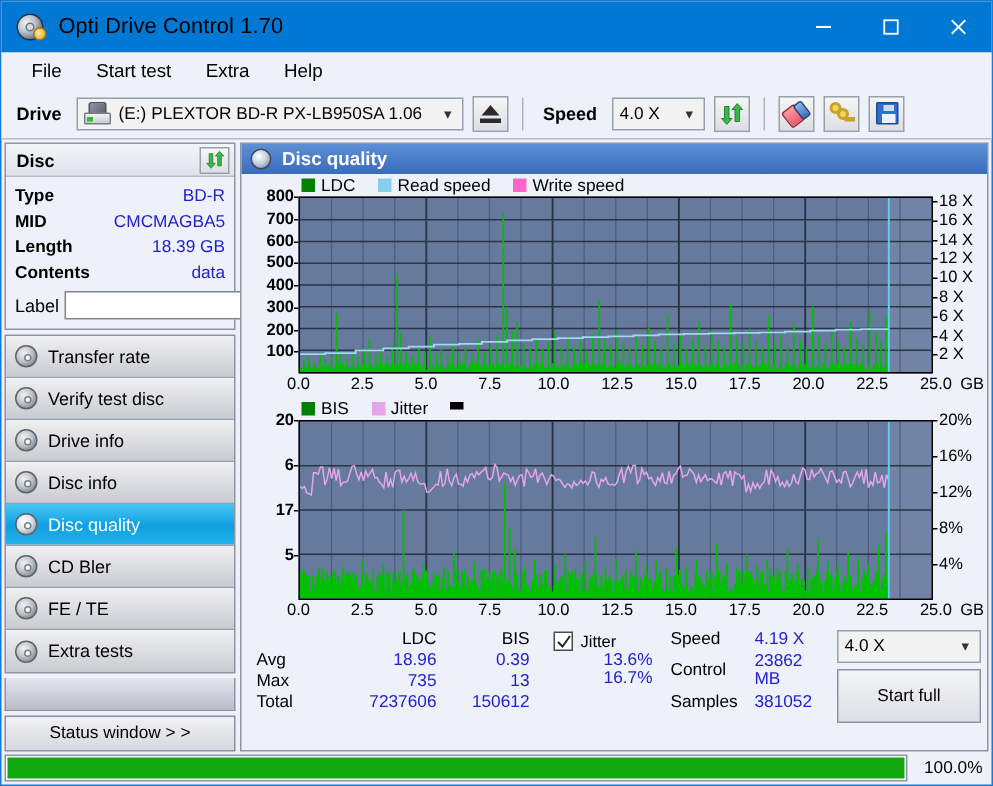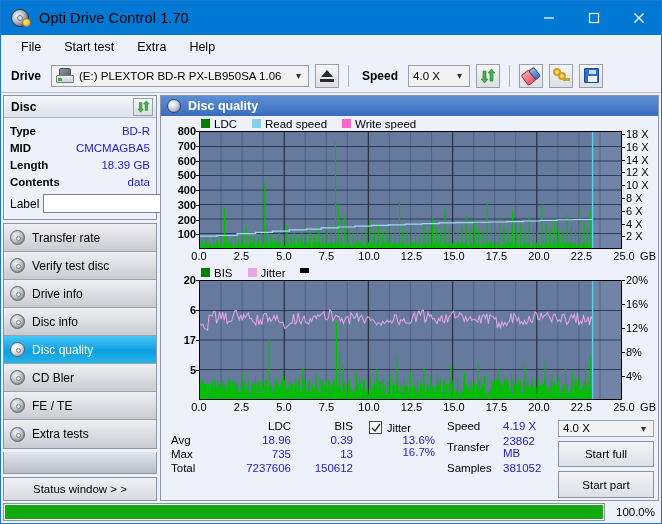--- a/index.html
+++ b/index.html
@@ -1287,34 +1287,33 @@
             <span>Jitter</span>
           </div>
           <div class="jit-val">13.6%</div>
           <div class="jit-val">16.7%</div>
         </div>
 
         <div class="sp-col">
           <div class="sp-grid">
             <div>Speed</div>
             <div class="nv">4.19 X</div>
-            <div>Transfer</div>
+            <div>Control</div>
             <div class="nv">23862 MB</div>
             <div>Samples</div>
             <div class="nv">381052</div>
           </div>
         </div>
 
         <div class="btn-col">
           <div class="combo" style="height:22px">
             <div class="cap">4.0 X</div>
             <div class="chev">▾</div>
           </div>
           <div class="btn">Start full</div>
-          <div class="btn">Start part</div>
         </div>
       </div>
     </div>
   </div>
 
   <div class="statusbar">
     <div class="pbar">
       <div class="fill" id="pfill" style="width: 100%;"></div>
     </div>
     <div class="pct">100.0%</div>

